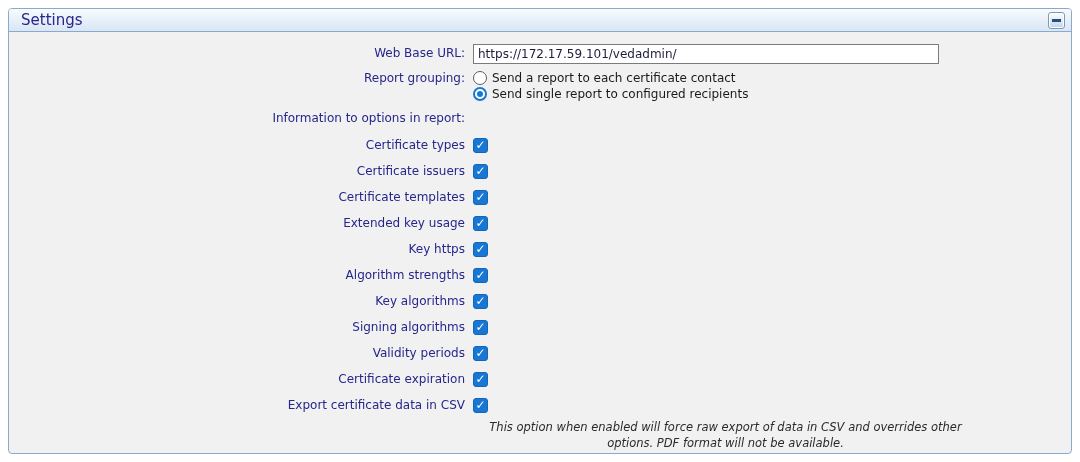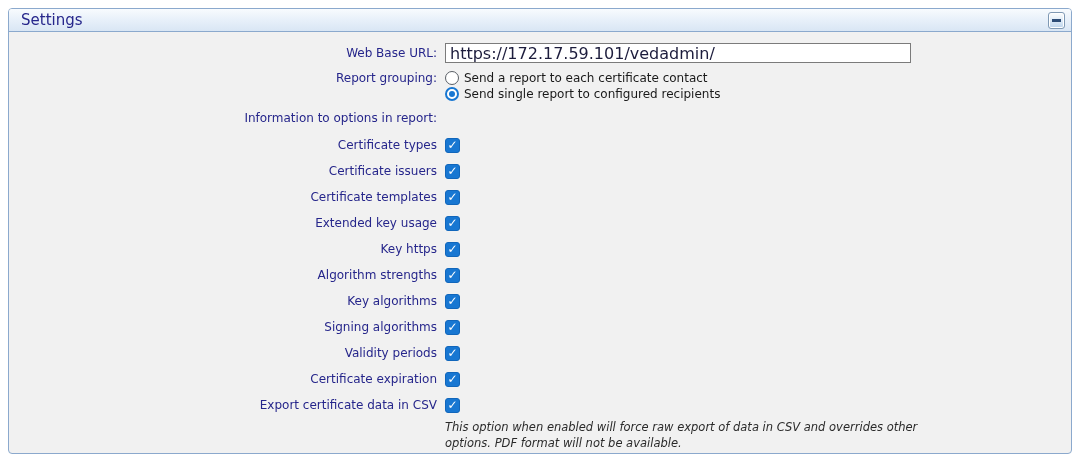--- a/index.html
+++ b/index.html
@@ -21,34 +21,34 @@
     font-size:15px; color:#26268b; flex:1 1 auto;
   }
   .collapse-btn {
     width:17px; height:17px; border:1px solid #7f99b4; border-radius:3px;
     background:linear-gradient(to bottom,#fdfefe 0%,#e2edf8 45%,#bcd4ec 100%);
     display:flex; align-items:center; justify-content:center; cursor:pointer;
     box-shadow:0 0 0 1px #ffffff inset;
   }
   .minus-bar { width:9px; height:3px; background:#2d4d77; }
 
-  .panel-body { padding-top:10px; }
+  .panel-body { padding-top:10px;padding-left:28px; }
 
   .row { display:flex; align-items:center; }
   .lbl-col {
     width:436px; flex:0 0 436px; text-align:right;
     font-size:12px; color:#26268b; padding-right:8px;
   }
   .ctl-col { flex:1 1 auto; }
 
   .row-url { height:22px; margin-bottom:6px; }
   .url-input {
     width:466px; height:20px; border:1px solid #7b7b7b; background:#ffffff;
     font-family:"DejaVu Sans","Liberation Sans",sans-serif;
-    font-size:16px; color:#1c1c3c; padding:1px 4px;
+    font-size:12px; color:#1c1c3c; padding:1px 4px;
   }
 
   .row-radios { align-items:flex-start; margin-bottom:8px; }
   .row-radios .lbl-col { padding-top:1px; }
   .radio-option { display:flex; align-items:center; height:16px; cursor:pointer; }
   .radio {
     width:14px; height:14px; border-radius:50%; background:#ffffff;
     border:1px solid #5a5f66; margin-right:5px; position:relative; flex:0 0 14px;
   }
   .radio.checked { border:2px solid #1877d2; }
@@ -64,21 +64,21 @@
   .checkbox {
     width:15px; height:15px; border-radius:3px; background:#1877d2;
     border:1px solid #1166bb; display:flex; align-items:center; justify-content:center;
     cursor:pointer;
   }
   .check-glyph {
     color:#ffffff; font-size:12px; font-weight:bold; line-height:1;
     transform:translateY(-0.5px);
   }
 
-  .row-note { align-items:flex-start; margin-top:1px; }
+  .row-note { align-items:flex-start; margin-top:1px;text-align:center; }
   .note-text {
     font-size:11.5px; font-style:italic; color:#2a2a2a;
     width:505px; line-height:1.4;
   }
 </style>
 </head>
 <body>
 
 <div class="panel">
   <div class="panel-header">

